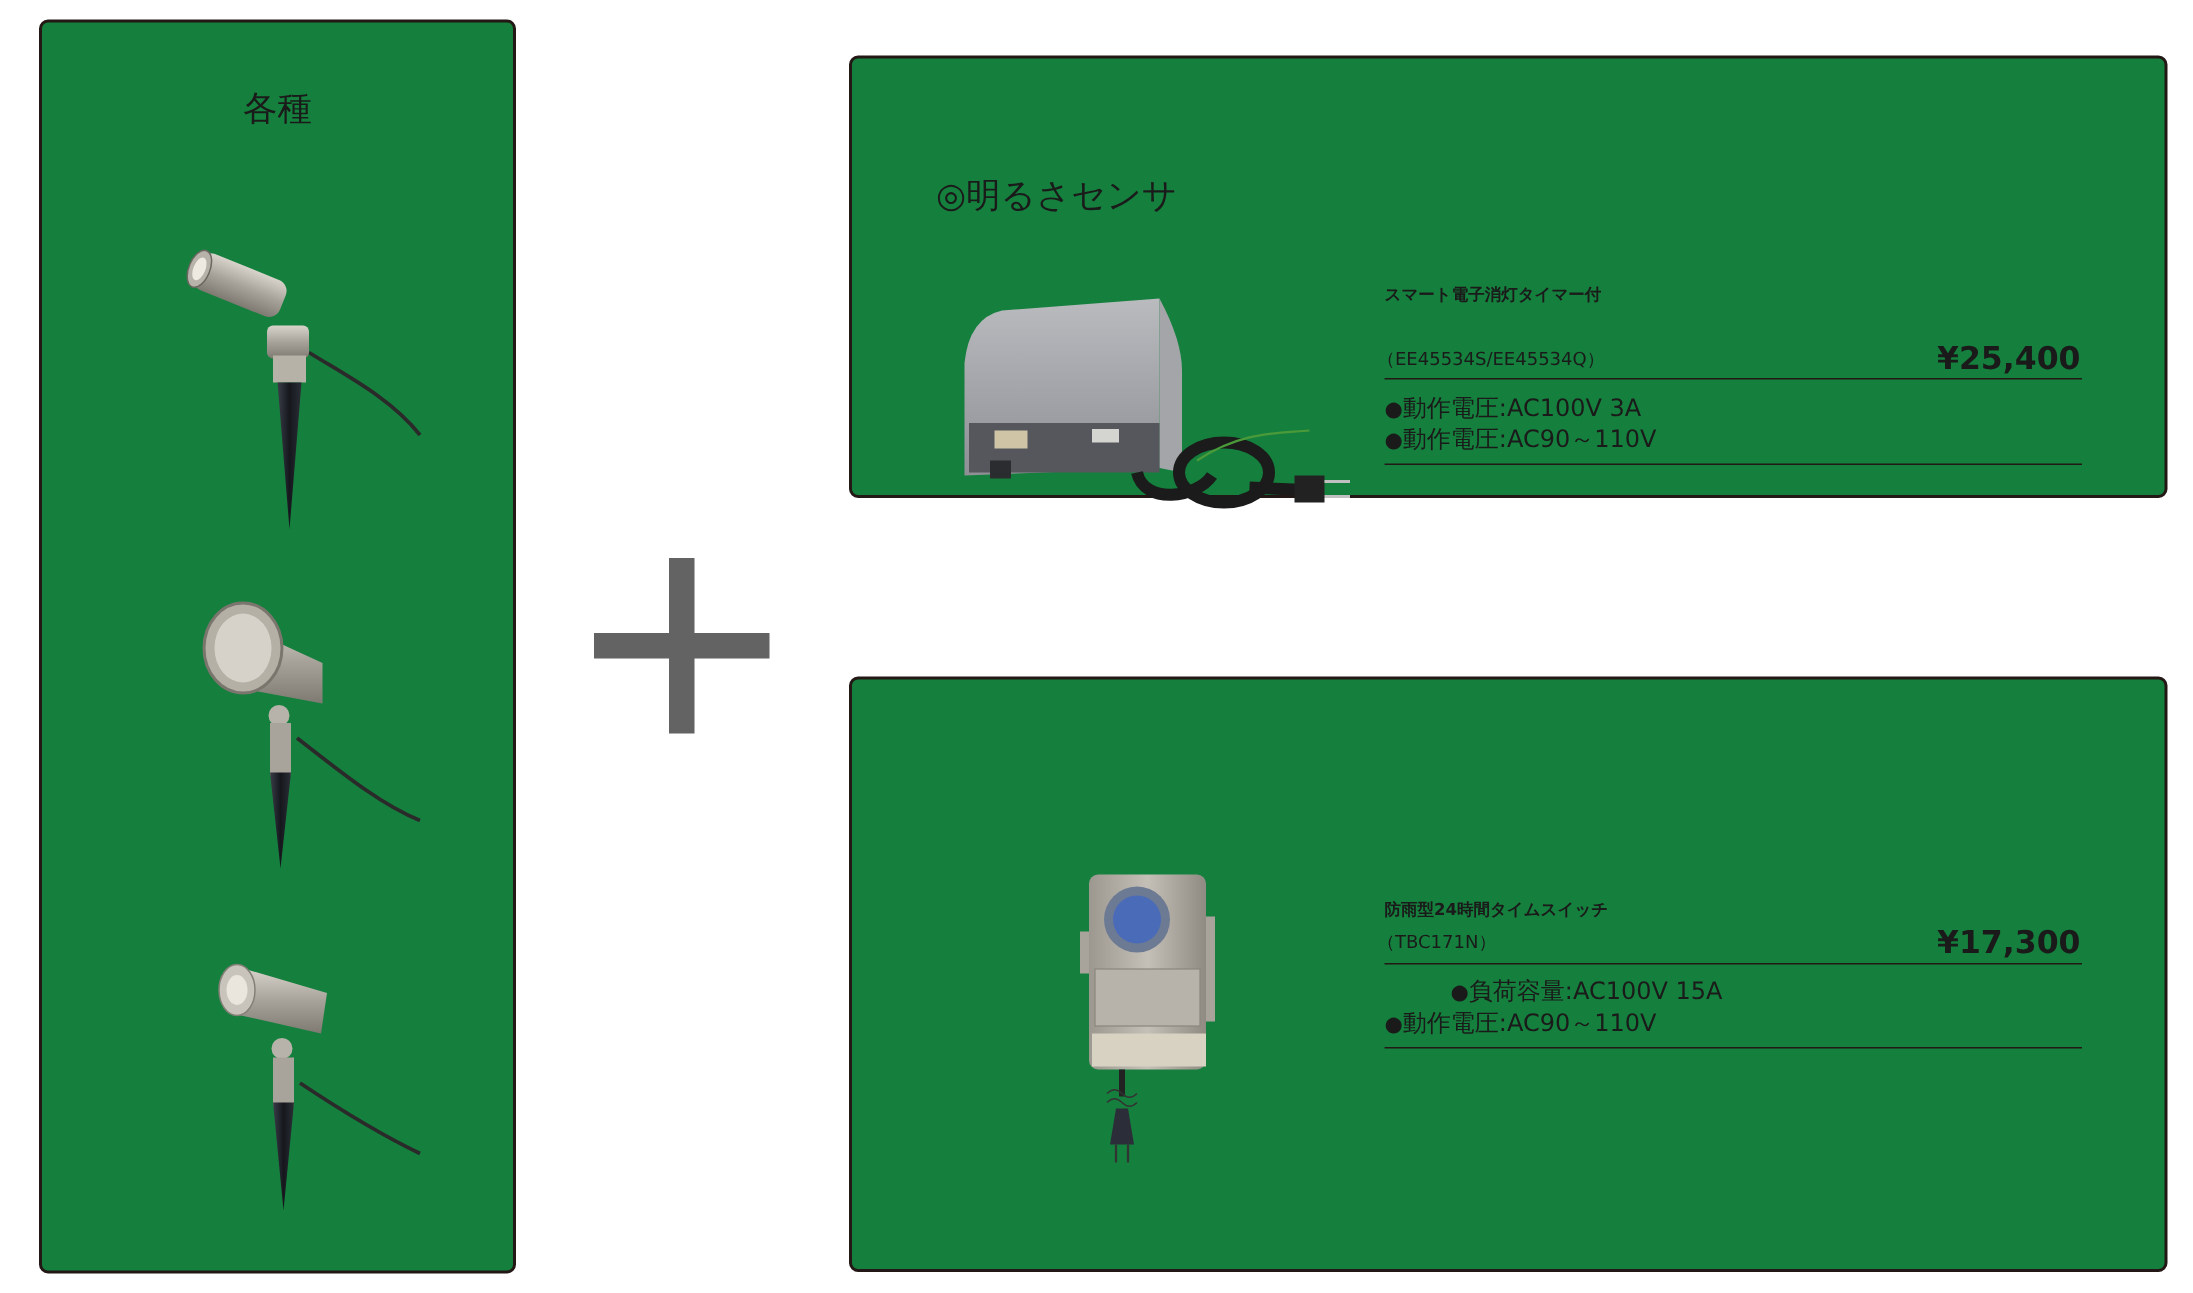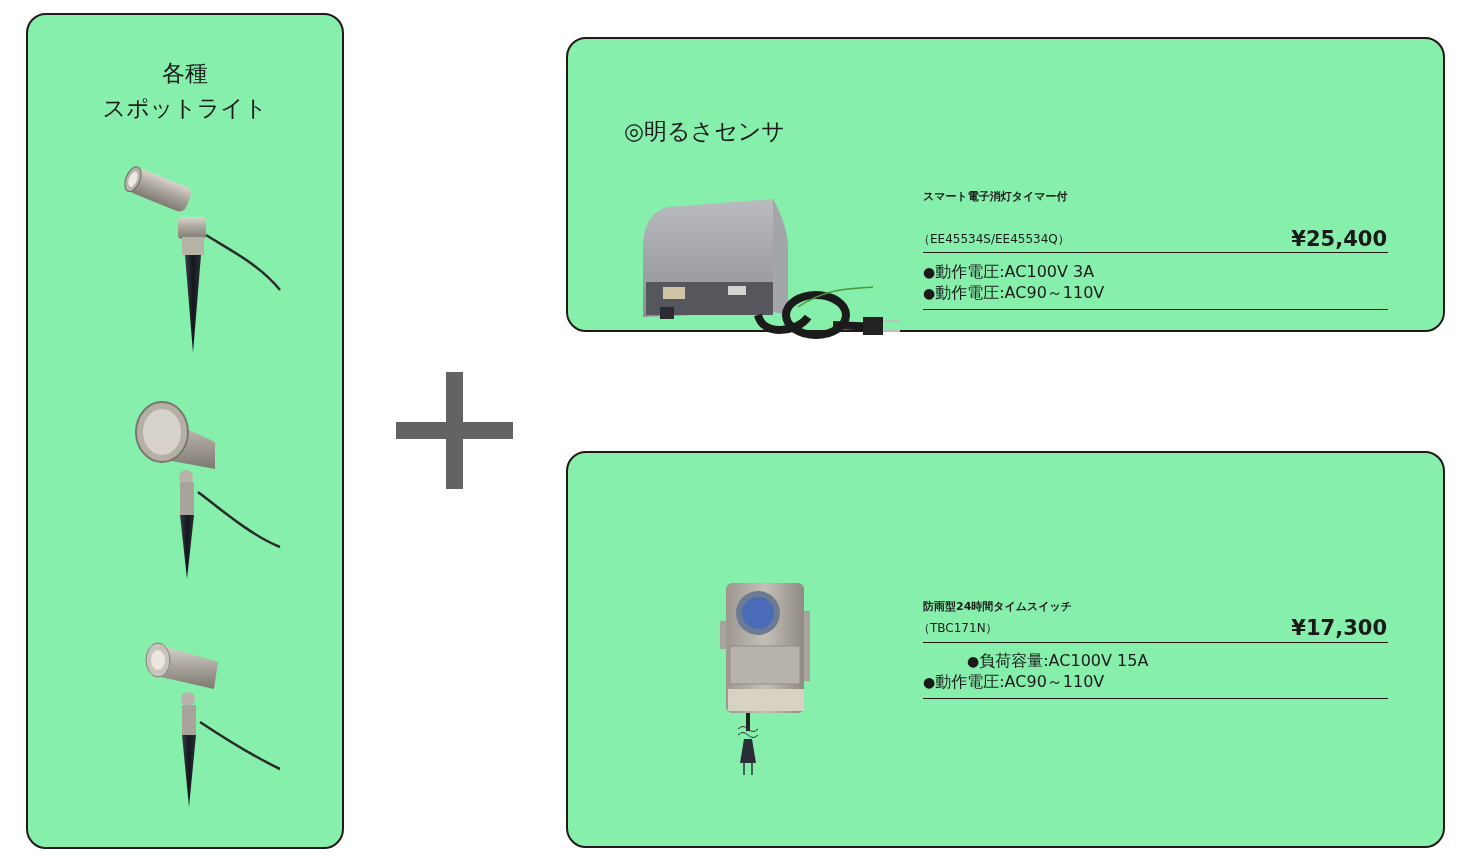--- a/index.html
+++ b/index.html
@@ -1,18 +1,18 @@
 <!DOCTYPE html>
 <html><head>
 <meta charset="utf-8">
 <style>
   html, body { margin:0; padding:0; background:#ffffff; }
   body { width:1462px; height:862px; position:relative; overflow:hidden;
          font-family:"DejaVu Sans", "Liberation Sans", sans-serif; color:#1a1a1a; }
-  .box { position:absolute; border:2px solid #231815; border-radius:20px; box-sizing:border-box; background:#86efac; }
+  .box { position:absolute; border:2px solid #231815; border-radius:6px; box-sizing:border-box; background:#15803d; }
   #left-box { left:26px; top:13px; width:318px; height:836px; }
   #sensor-box { left:566px; top:13px; width:879px; height:295px;margin-top:24px; }
   #timer-box { left:566px; top:451px; width:879px; height:397px; }
 
   .left-title { position:absolute; left:0; width:100%; text-align:center; font-size:23px; line-height:36px; color:#1a1a1a; }
   .left-title.l1 { top:40px; }
   .left-title.l2 { top:75px; }
 
   .plus-h { position:absolute; left:396px; top:422px; width:117px; height:17px; background:#636363; }
   .plus-v { position:absolute; left:446px; top:372px; width:17px; height:117px; background:#636363; }
@@ -26,21 +26,20 @@
   .spec { position:absolute; font-size:16px; line-height:21px; color:#1a1a1a; white-space:nowrap; }
   .spec .dot { font-size:14px; }
 
   svg.img { position:absolute; overflow:visible; }
 </style>
 </head>
 <body>
 
 <div id="left-box" class="box">
   <div class="left-title l1">各種</div>
-  <div class="left-title l2">スポットライト</div>
 
   <svg class="img" style="left:82px;top:140px;" width="180" height="200" viewBox="0 0 180 200">
     <defs>
       <linearGradient id="metal1" x1="0" y1="0" x2="0" y2="1">
         <stop offset="0" stop-color="#d8d4cc"></stop>
           <stop offset="0.5" stop-color="#a8a39a"></stop>
           <stop offset="1" stop-color="#7e7a72"></stop>
       </linearGradient>
       <linearGradient id="spike" x1="0" y1="0" x2="1" y2="0">
         <stop offset="0" stop-color="#3a3d48"></stop>

